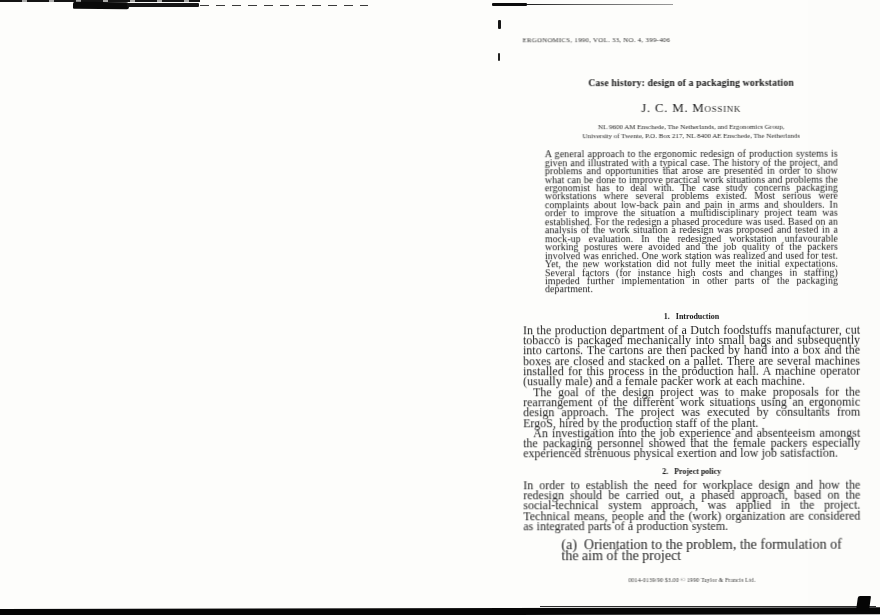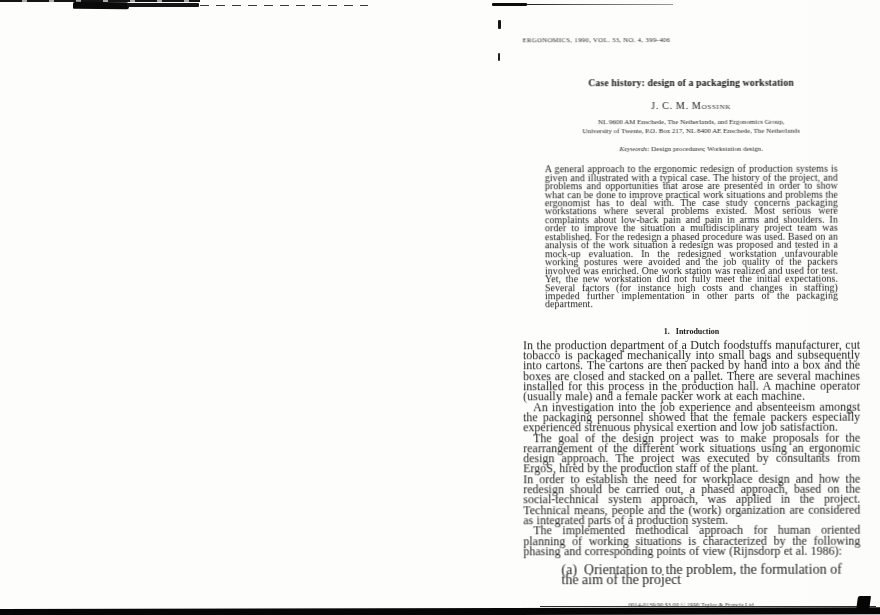--- a/index.html
+++ b/index.html
@@ -37,21 +37,21 @@
   .title {
     text-align: center;
     font-weight: bold;
     font-size: 9.6px;
     letter-spacing: 0.2px;
     color: #141414;
     margin-bottom: 12px;
   }
   .author {
     text-align: center;
-    font-size: 10px;
+    font-size: 13px;
     font-variant: small-caps;
     letter-spacing: 0.7px;
     margin-bottom: 7px;
   }
   .affil {
     text-align: center;
     font-size: 7px;
     line-height: 8.6px;
     margin-bottom: 10px;
   }
@@ -181,30 +181,29 @@
 
     <div class="title">Case history: design of a packaging workstation</div>
 
     <div class="author">J. C. M. Mossink</div>
 
     <div class="affil">
       <div>NL 9600 AM Enschede, The Netherlands, and Ergonomics Group,</div>
       <div>University of Twente, P.O. Box 217, NL 8400 AE Enschede, The Netherlands</div>
     </div>
 
-    <div class="keywords"><span class="kw-label">Keywords:</span><span> Design procedures; Workstation design.</span></div>
 
     <div class="abstract">A general approach to the ergonomic redesign of production systems is given and illustrated with a typical case. The history of the project, and problems and opportunities that arose are presented in order to show what can be done to improve practical work situations and problems the ergonomist has to deal with. The case study concerns packaging workstations where several problems existed. Most serious were complaints about low-back pain and pain in arms and shoulders. In order to improve the situation a multidisciplinary project team was established. For the redesign a phased procedure was used. Based on an analysis of the work situation a redesign was proposed and tested in a mock-up evaluation. In the redesigned workstation unfavourable working postures were avoided and the job quality of the packers involved was enriched. One work station was realized and used for test. Yet, the new workstation did not fully meet the initial expectations. Several factors (for instance high costs and changes in staffing) impeded further implementation in other parts of the packaging department.</div>
 
     <div class="sec-heading">1.   Introduction</div>
     <div class="para">In the production department of a Dutch foodstuffs manufacturer, cut tobacco is packaged mechanically into small bags and subsequently into cartons. The cartons are then packed by hand into a box and the boxes are closed and stacked on a pallet. There are several machines installed for this process in the production hall. A machine operator (usually male) and a female packer work at each machine.</div>
+    <div class="para indent">The goal of the design project was to make proposals for the rearrangement of the different work situations using an ergonomic design approach. The project was executed by consultants from ErgoS, hired by the production staff of the plant.</div>
     <div class="para indent">An investigation into the job experience and absenteeism amongst the packaging personnel showed that the female packers especially experienced strenuous physical exertion and low job satisfaction.</div>
-    <div class="para indent">The goal of the design project was to make proposals for the rearrangement of the different work situations using an ergonomic design approach. The project was executed by consultants from ErgoS, hired by the production staff of the plant.</div>
-
+
+    <div class="sec-heading">2.   Project policy</div>
     <div class="para">In order to establish the need for workplace design and how the redesign should be carried out, a phased approach, based on the social-technical system approach, was applied in the project. Technical means, people and the (work) organization are considered as integrated parts of a production system.</div>
-    <div class="para indent">The implemented methodical approach for human oriented planning of working situations is characterized by the following phasing and corresponding points of view (Rijnsdorp et al. 1986):</div>
 
     <div class="sub-item">(a)  Orientation to the problem, the formulation of the aim of the project</div>
 
     <div class="footer">0014-0139/90 $3.00 © 1990 Taylor &amp; Francis Ltd.</div>
 
   </div>
 </div>
 
 </body></html>

